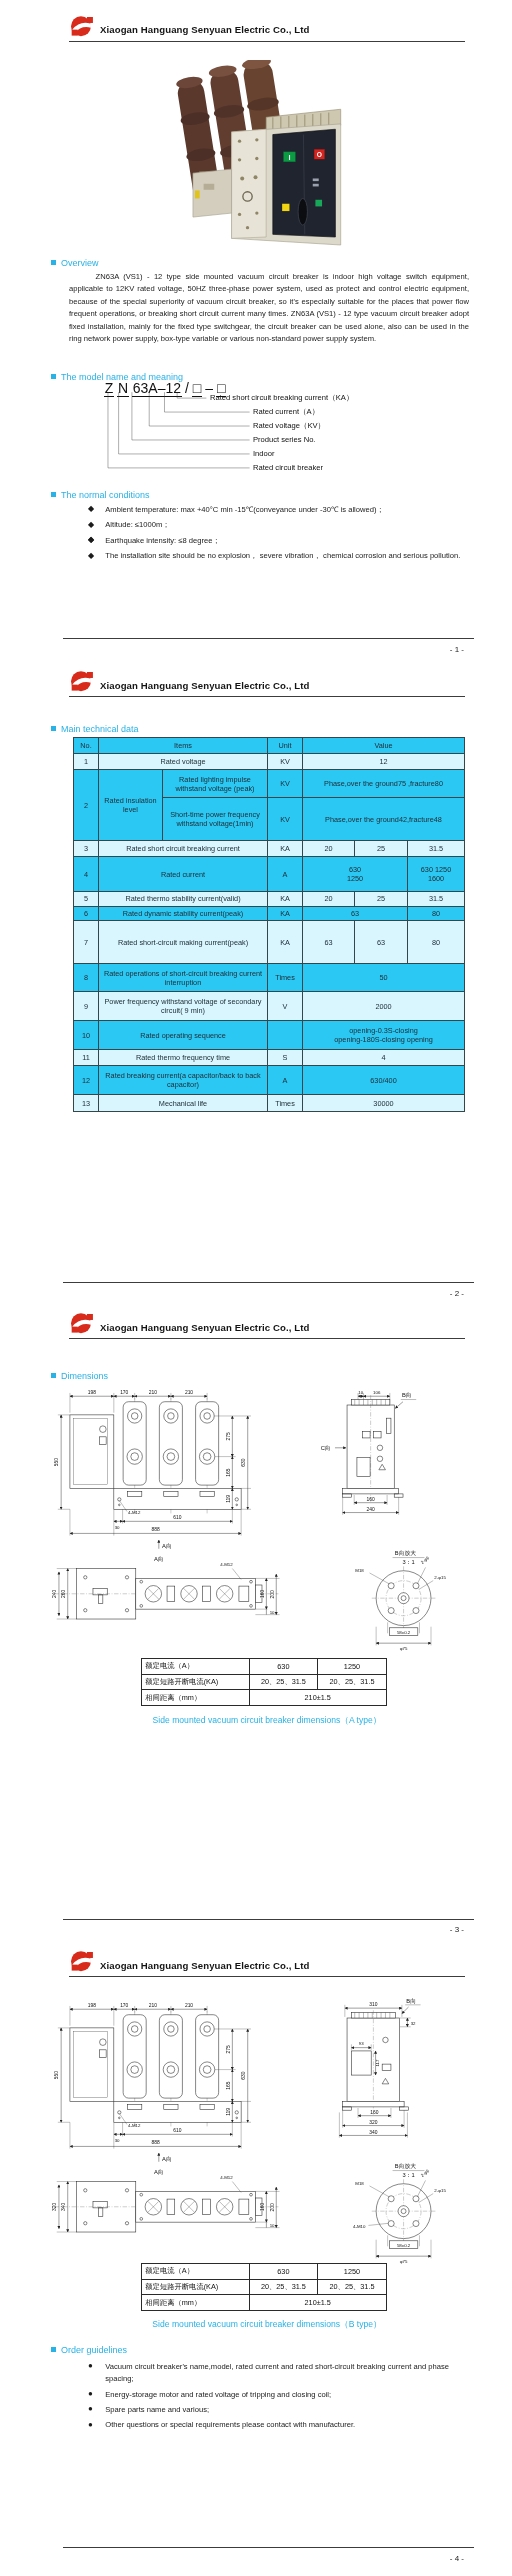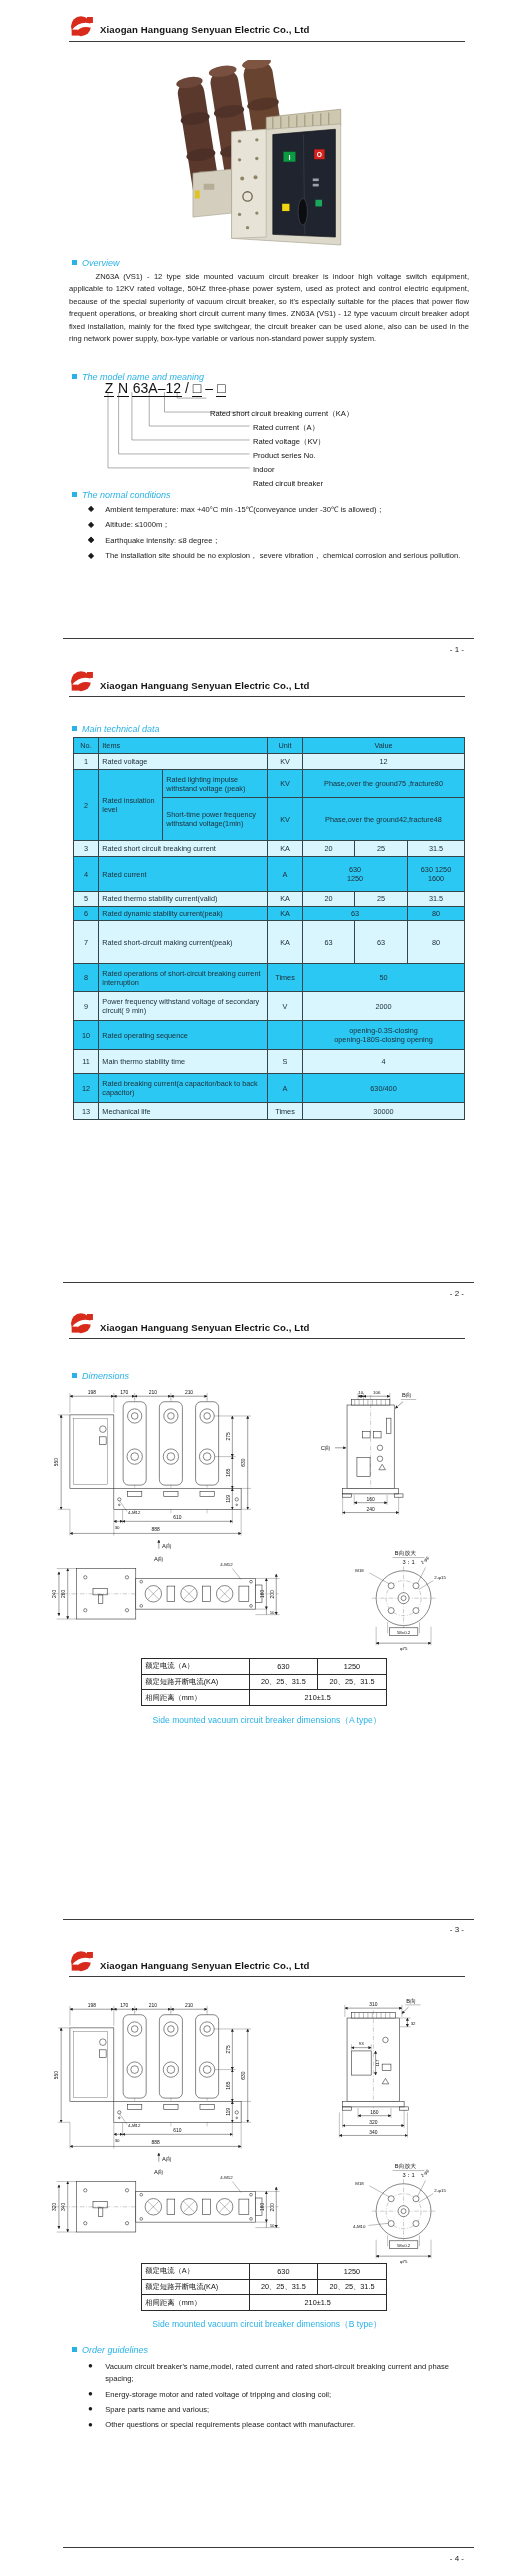--- a/index.html
+++ b/index.html
@@ -11,44 +11,44 @@
   #p3{top:1307px;height:638px;}
   #p4{top:1945px;height:631px;}
 
   .hdr-logo{position:absolute;width:26.6px;height:22.6px;}
   .hdr-name{position:absolute;font-size:9.6px;font-weight:bold;color:#141414;letter-spacing:0.1px;}
   .hdr-rule{position:absolute;height:1.3px;background:#3c3c3c;left:69px;width:396px;}
 
   .ft-rule{position:absolute;left:63px;width:411px;height:1.3px;background:#3c3c3c;}
   .ft-num{position:absolute;right:48px;font-size:8px;color:#222;}
 
-  .sec{position:absolute;left:72px;font-size:9px;color:#29b2e6;font-style:italic;}
+  .sec{position:absolute;left:51px;font-size:9px;color:#29b2e6;}
   .sec .sq{display:inline-block;width:4.7px;height:4.7px;background:#29b2e6;margin-right:5.3px;vertical-align:1.3px;}
 
   .body-text{position:absolute;left:69px;width:400px;font-size:7.6px;line-height:1.64;text-align:justify;text-indent:26.6px;margin:0;}
 
   .cond-list,.order-list{position:absolute;left:88px;width:384px;margin:0;padding:0;list-style:none;font-size:7.6px;line-height:1.6;}
   .cond-list li,.order-list li{position:relative;padding-left:17.3px;margin-bottom:3.3px;}
   .cond-list li .mk,.order-list li .mk{position:absolute;left:0;top:-0.7px;font-size:8px;}
 
   .model-wrap{position:absolute;left:100px;top:380px;width:379px;height:108px;}
   .model-code{position:absolute;left:4px;top:0;font-size:14px;color:#111;}
   .model-code span{display:inline-block;}
   .model-code .u{border-bottom:0.9px solid #111;padding:0 0.7px;margin-right:3.3px;}
   .model-code .n{margin-right:3.3px;}
   .model-lines{position:absolute;left:0;top:0;width:379px;height:108px;}
-  .model-label{position:absolute;font-size:7.6px;color:#111;white-space:nowrap;margin-top:16px;}
+  .model-label{position:absolute;font-size:7.6px;color:#111;white-space:nowrap;}
 
   table.tech{position:absolute;left:73px;top:72px;border-collapse:collapse;table-layout:fixed;width:391px;font-size:7.3px;color:#20303a;}
   table.tech td{border:0.7px solid #35464a;padding:1.3px 3.3px;vertical-align:middle;}
   table.tech{border:1.3px solid #17272c;}
   tr.cy td{background:#2bc8f3;}
   tr.lt td{background:#d9f6fe;}
   td.c{text-align:center;}
-  td.l{text-align:left;}
+  td.l{text-align:center;}
 
   table.dims{position:absolute;border-collapse:collapse;font-size:7.3px;color:#111;background:#fff;}
   table.dims td{border:0.9px solid #2a2a2a;padding:0.7px 3.3px;height:13.3px;}
   table.dims td.c{text-align:center;}
 
   .cap{position:absolute;left:69px;width:396px;text-align:center;font-size:8.6px;color:#29b2e6;}
 
   .photo{position:absolute;left:173px;top:60px;width:181px;height:201px;}
   .drawing{position:absolute;}
   svg text{font-family:"Liberation Sans",sans-serif;}
@@ -296,23 +296,23 @@
       </tr>
       <tr class="cy" style="height:29px">
         <td class="c">10</td>
         <td class="l" colspan="2">Rated operating sequence</td>
         <td class="c"></td>
         <td class="c" colspan="3">
               <div>opening-0.3S-closing</div>
               <div>opening-180S-closing opening</div>
             </td>
       </tr>
-      <tr class="lt" style="height:24px">
+      <tr class="lt" style="height:16px">
         <td class="c">11</td>
-        <td class="l" colspan="2">Main thermo stability time</td>
+        <td class="l" colspan="2">Rated thermo frequency time</td>
         <td class="c">S</td>
         <td class="c" colspan="3">4</td>
       </tr>
       <tr class="cy" style="height:29px">
         <td class="c">12</td>
         <td class="l" colspan="2">Rated breaking current(a capacitor/back to back capacitor)</td>
         <td class="c">A</td>
         <td class="c" colspan="3">630/400</td>
       </tr>
       <tr class="lt" style="height:17.3px">

